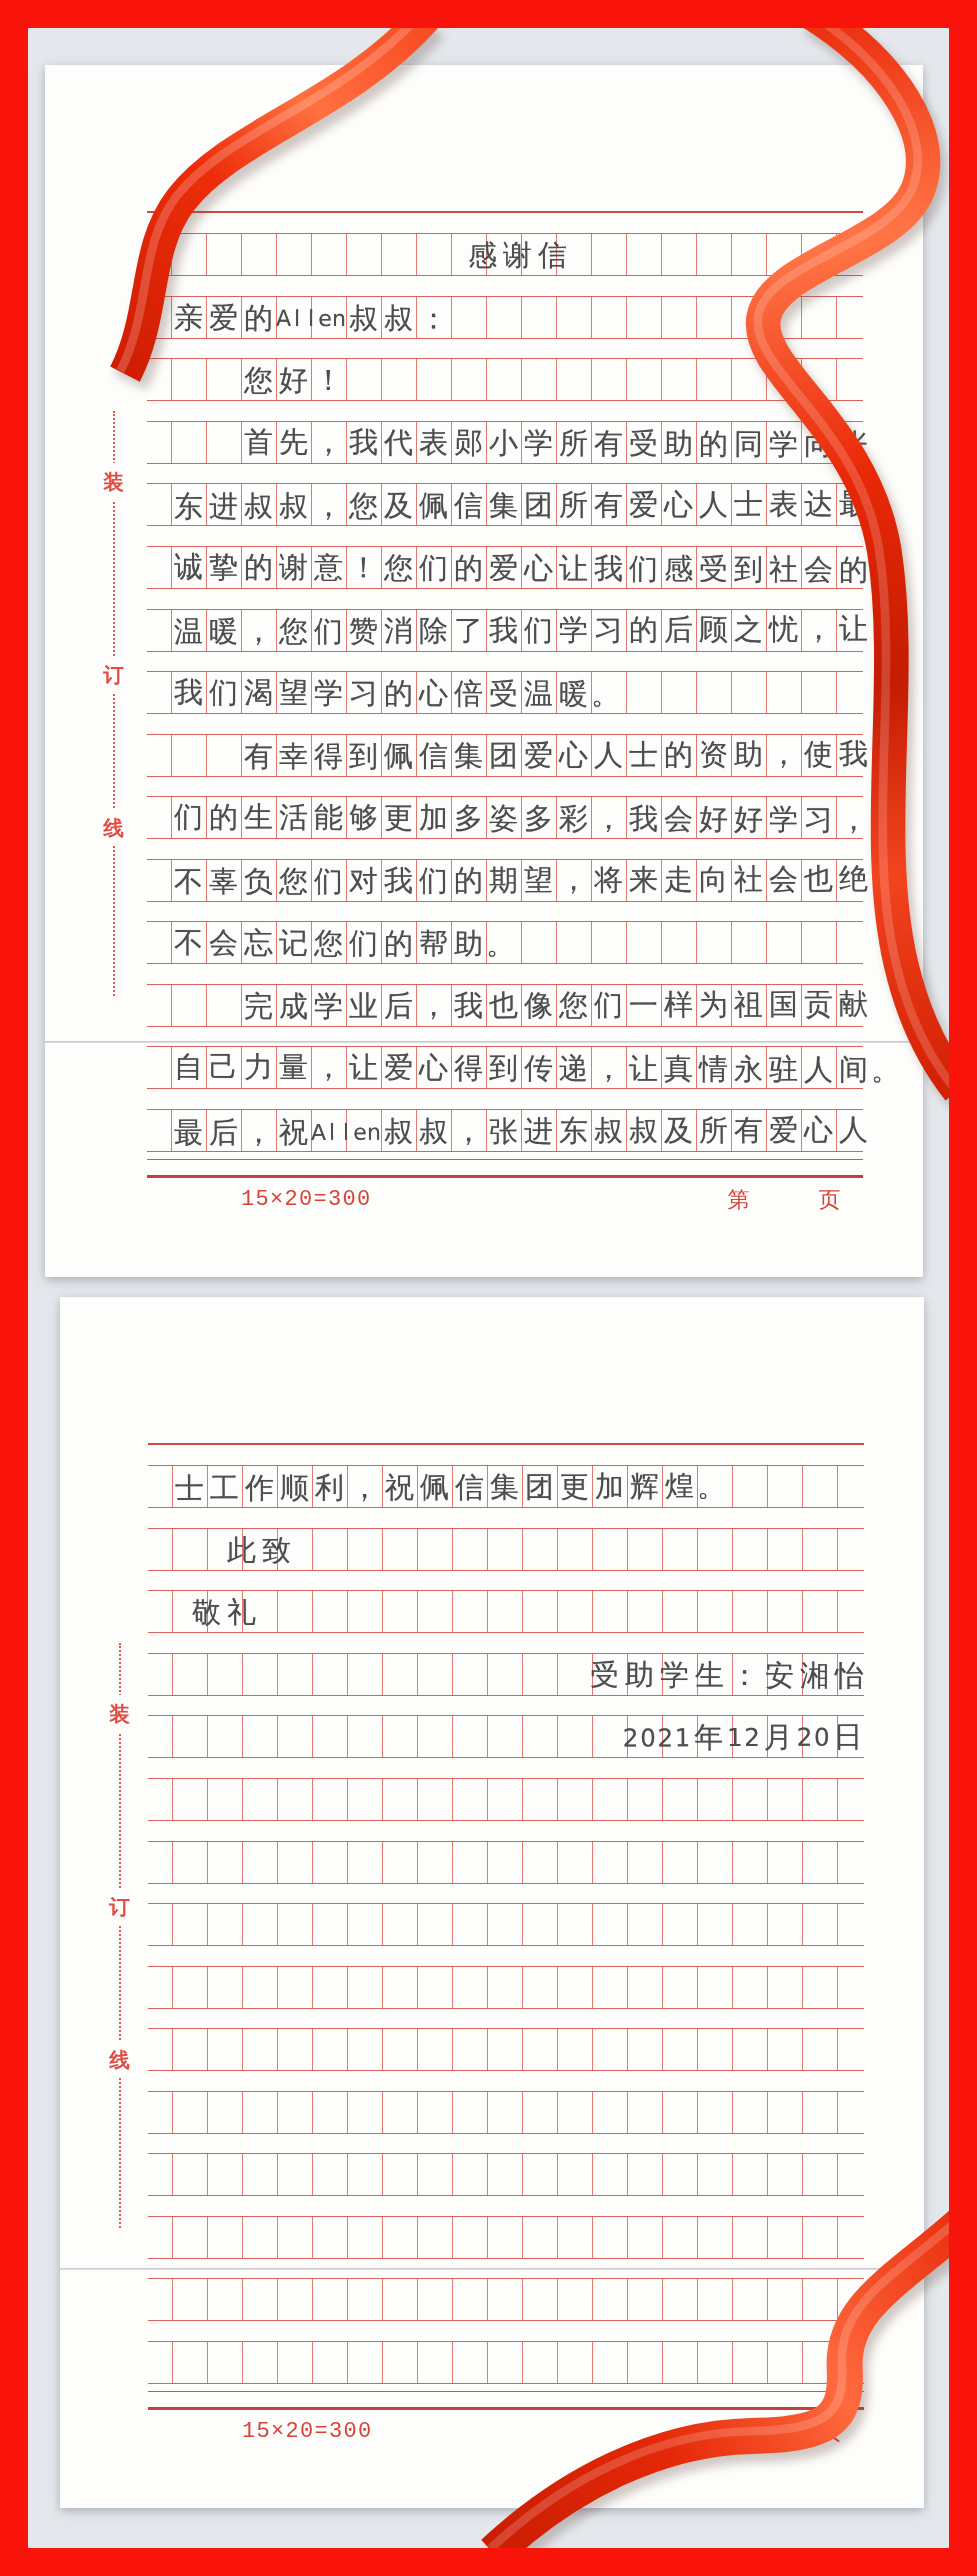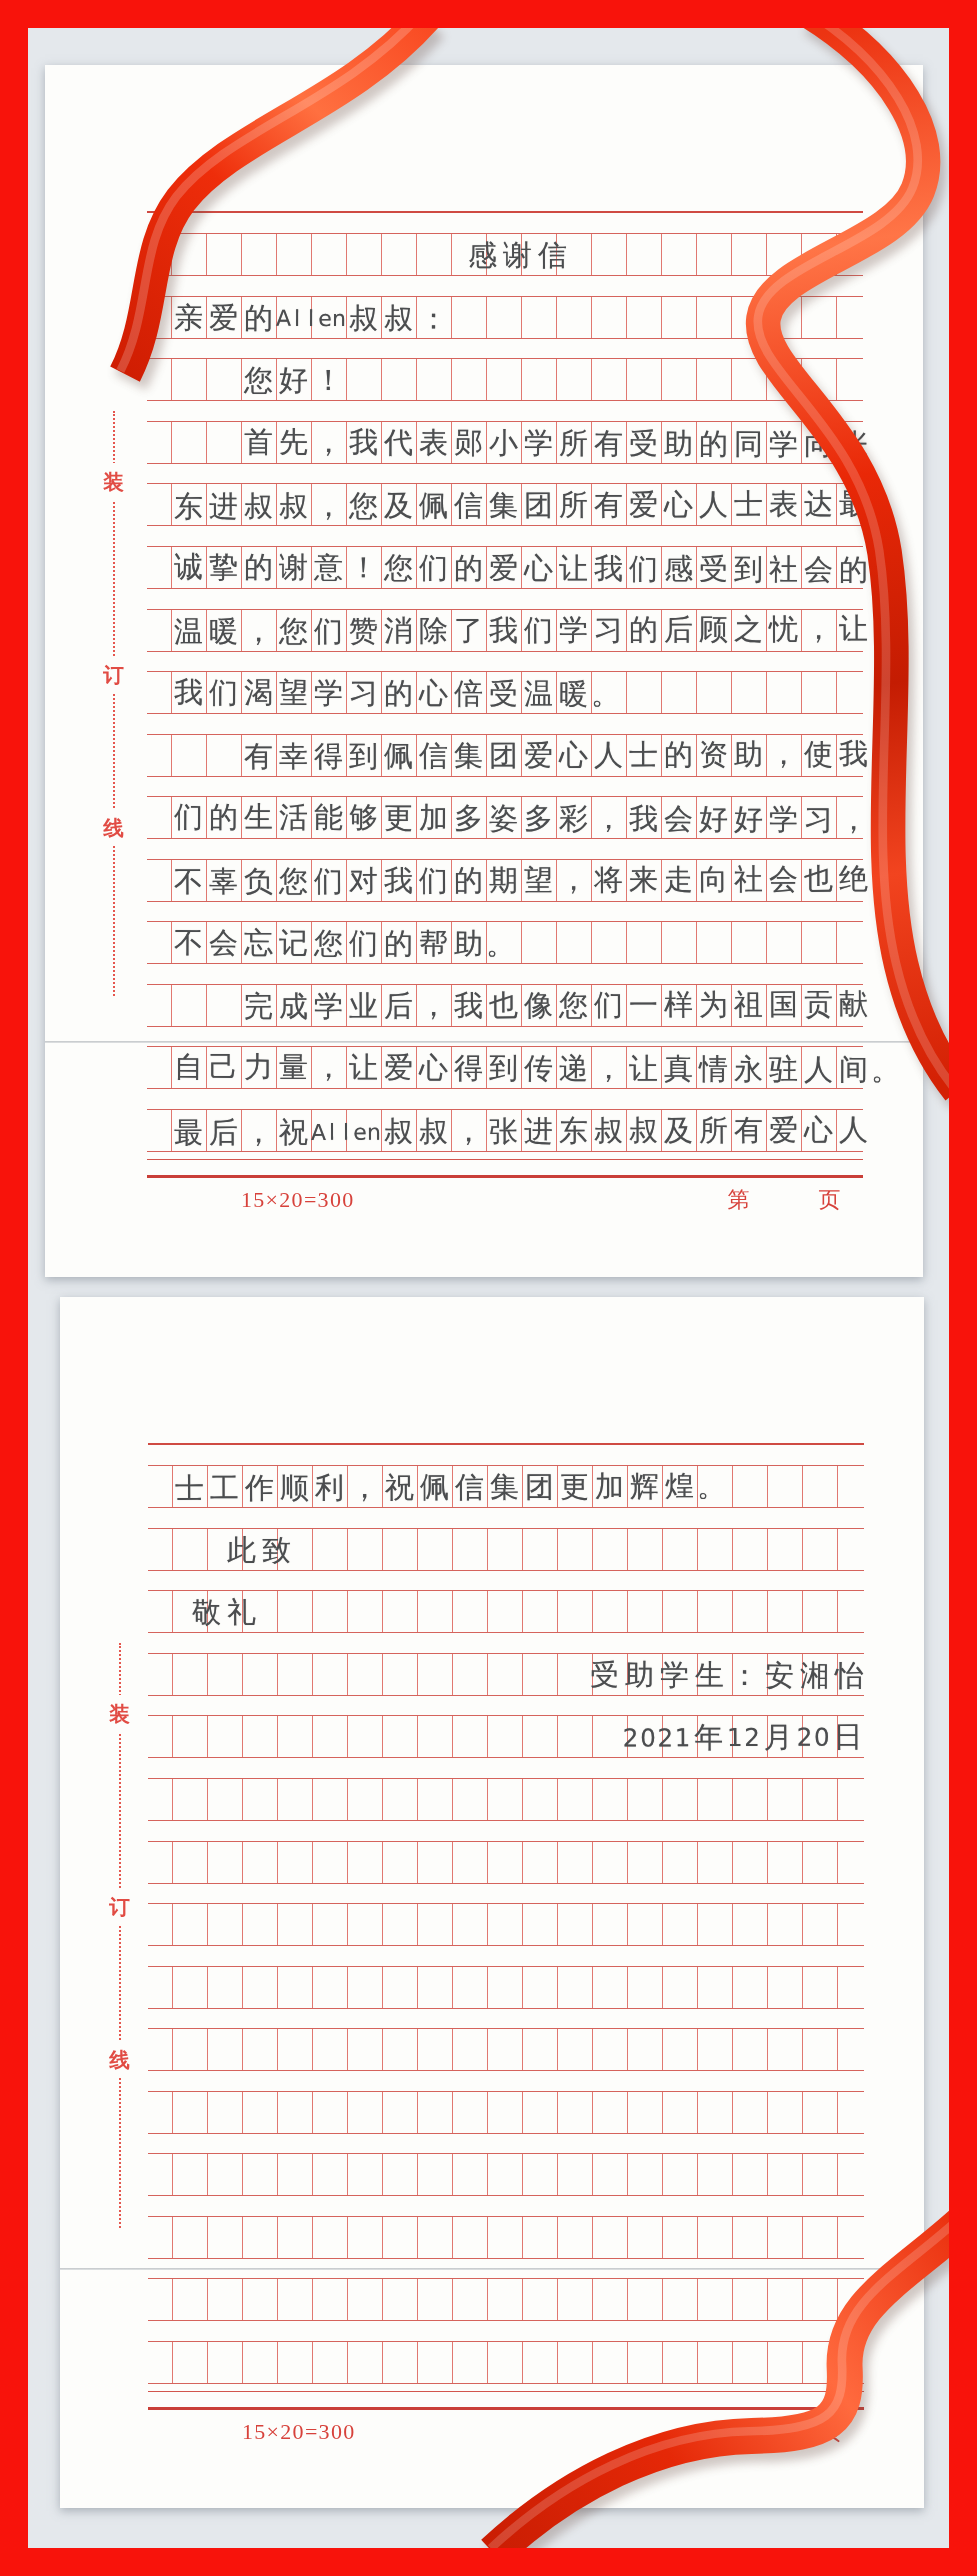--- a/index.html
+++ b/index.html
@@ -17,21 +17,21 @@
             border-bottom:1.1px solid rgba(206,72,64,.85);}
   .grid-cells{position:absolute;top:0;bottom:0;border-left:0.9px solid rgba(217,86,78,.8);
       background:repeating-linear-gradient(to right, transparent 0px, transparent 34px,
                  rgba(217,86,78,.8) 34px, rgba(217,86,78,.8) 35px);}
   .grid-topline{position:absolute;height:1.6px;background:#cf4a42;}
   .grid-botline1{position:absolute;height:1.3px;background:#d2554d;}
   .grid-botline2{position:absolute;height:3px;background:#c93f38;}
 
   .pagefooter{position:absolute;display:flex;justify-content:space-between;align-items:center;
       height:29px;color:#d7423b;font-family:"Liberation Serif", serif;font-size:22px;z-index:12;}
-  .pagefooter .cap{letter-spacing:1.3px;}
+  .pagefooter .cap{letter-spacing:1.3px;font-family:Liberation Mono, monospace;}
   .pagefooter .pg span{letter-spacing:0;}
   .pagefooter .gap{display:inline-block;width:69px;}
 
   .binding-line{position:absolute;width:0;border-left:2.1px dotted #e5564e;z-index:11;}
   .binding-char{position:absolute;color:#e14c44;font-family:"Liberation Serif", serif;
       font-size:20.6px;font-weight:bold;background:#fdfdfb;padding:4.7px 0;transform:translateX(-52%);z-index:12;}
 
   .crease{position:absolute;left:0;right:0;height:2px;z-index:13;opacity:.75;
       background:linear-gradient(to bottom,#aeb3b7,#d9dcde);}
 

